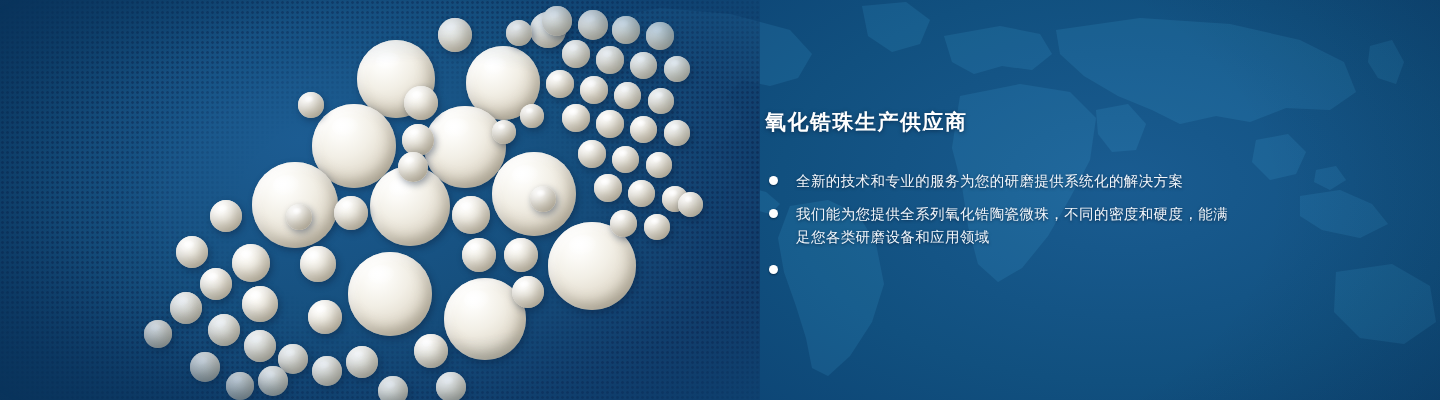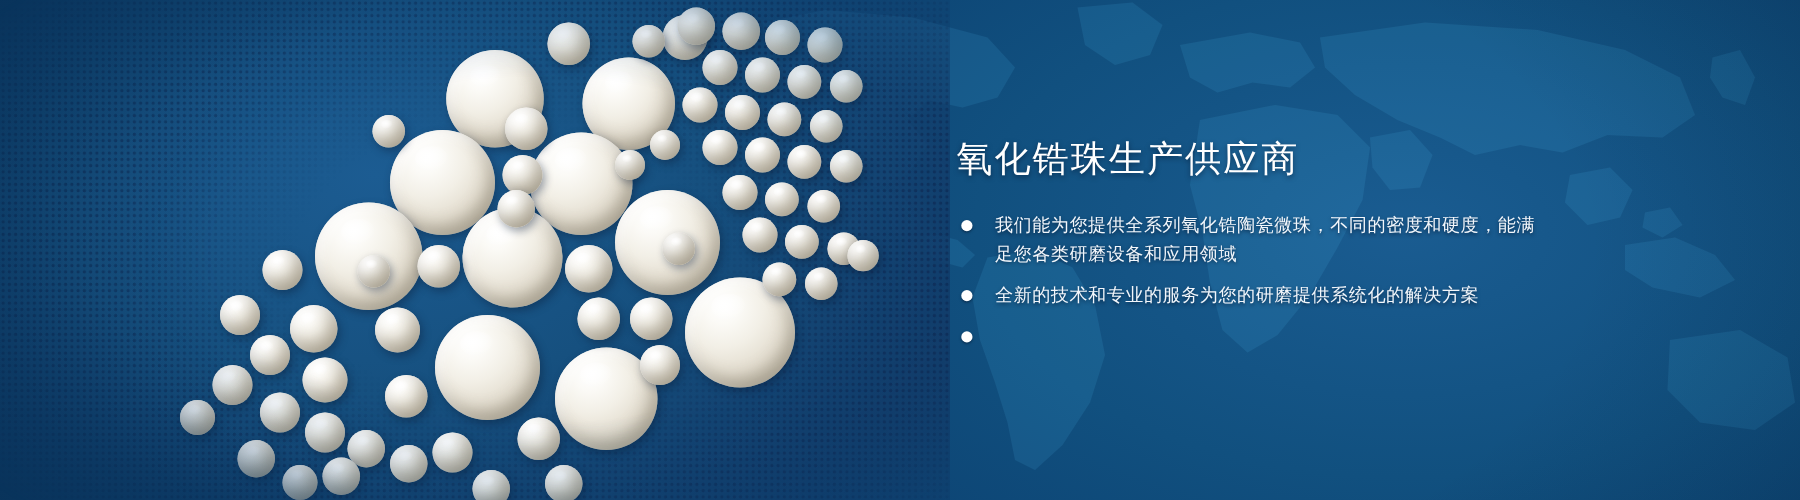--- a/index.html
+++ b/index.html
@@ -74,21 +74,21 @@
     background:radial-gradient(ellipse at 40% 40%, rgba(255,255,255,.95), rgba(255,255,255,0) 72%);
   }
   .bead.sm::after{ left:26%; top:16%; width:34%; height:26%; }
 
   
   .content{
     position:absolute; left:765px; top:0; width:640px; height:400px;
   }
   .headline{
     position:absolute; left:0; top:108px;
-    font-size:29px; font-weight:400; color:#ffffff; letter-spacing:1.5px;
+    font-size:21px; font-weight:700; color:#ffffff; letter-spacing:1.5px;
     text-shadow:0 1px 4px rgba(0,16,38,.55);
     white-space:nowrap;
   }
   .bullets{ position:absolute; left:0; top:170px; width:470px; list-style:none; }
   .bullet{ position:relative; padding-left:31px; margin-bottom:10px; }
   .bullet:last-child{ margin-bottom:0; }
   .dot{
     position:absolute; left:4px; top:6px;
     width:9px; height:9px; border-radius:50%; background:#ffffff;
     box-shadow:0 1px 2px rgba(0,14,34,.5);
@@ -220,25 +220,25 @@
 
   <div class="vignette"></div>
 
   <div class="content">
 
     <div class="headline">氧化锆珠生产供应商</div>
 
     <ul class="bullets">
       <li class="bullet">
         <span class="dot"></span>
-        <span class="btext">我们能为您提供全系列氧化锆陶瓷微珠，不同的密度和硬度，能满足您各类研磨设备和应用领域</span>
+        <span class="btext">全新的技术和专业的服务为您的研磨提供系统化的解决方案</span>
       </li>
       <li class="bullet">
         <span class="dot"></span>
-        <span class="btext">全新的技术和专业的服务为您的研磨提供系统化的解决方案</span>
+        <span class="btext">我们能为您提供全系列氧化锆陶瓷微珠，不同的密度和硬度，能满足您各类研磨设备和应用领域</span>
       </li>
       <li class="bullet">
         <span class="dot"></span>
       </li>
     </ul>
 
   </div>
 </div>
 
 </body></html>

